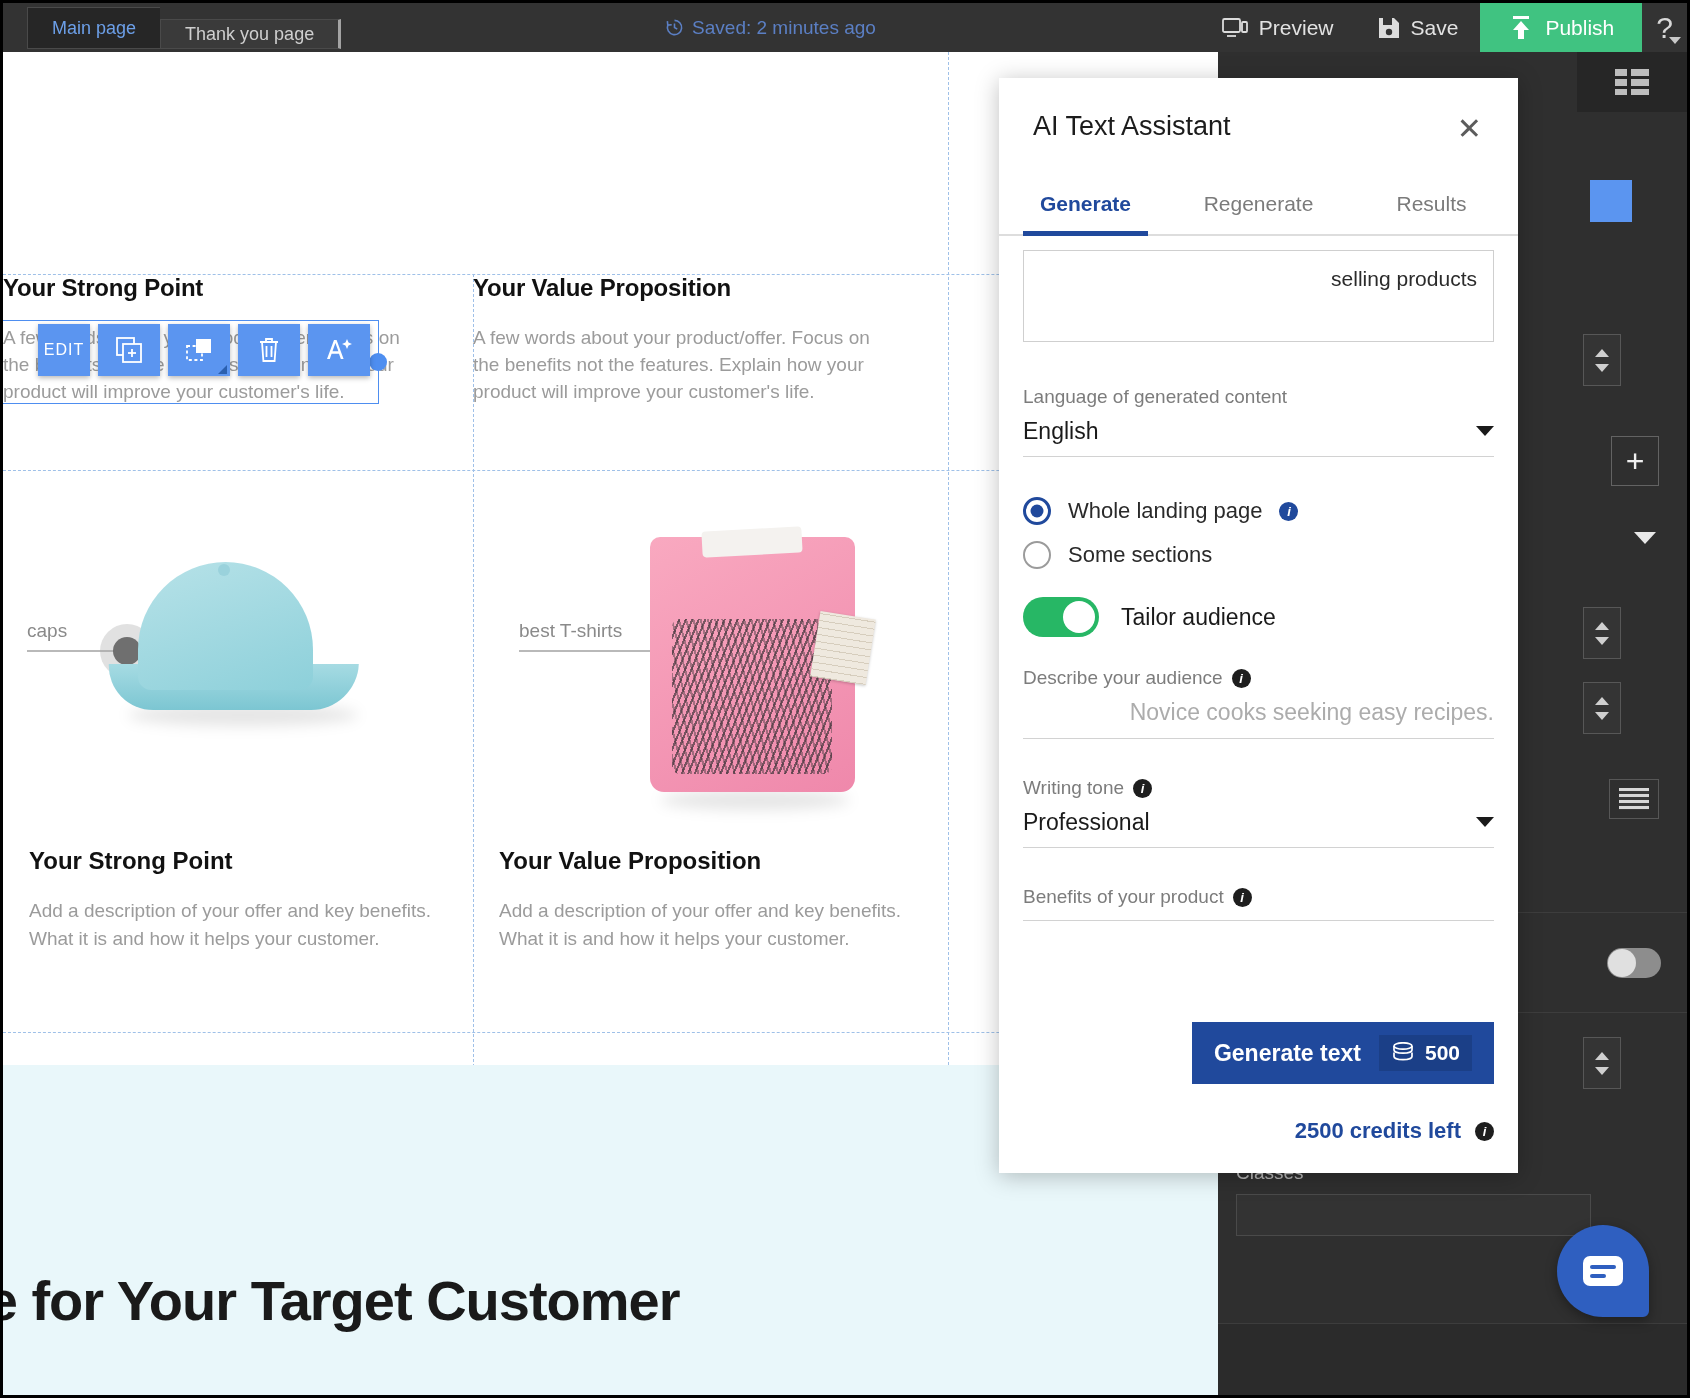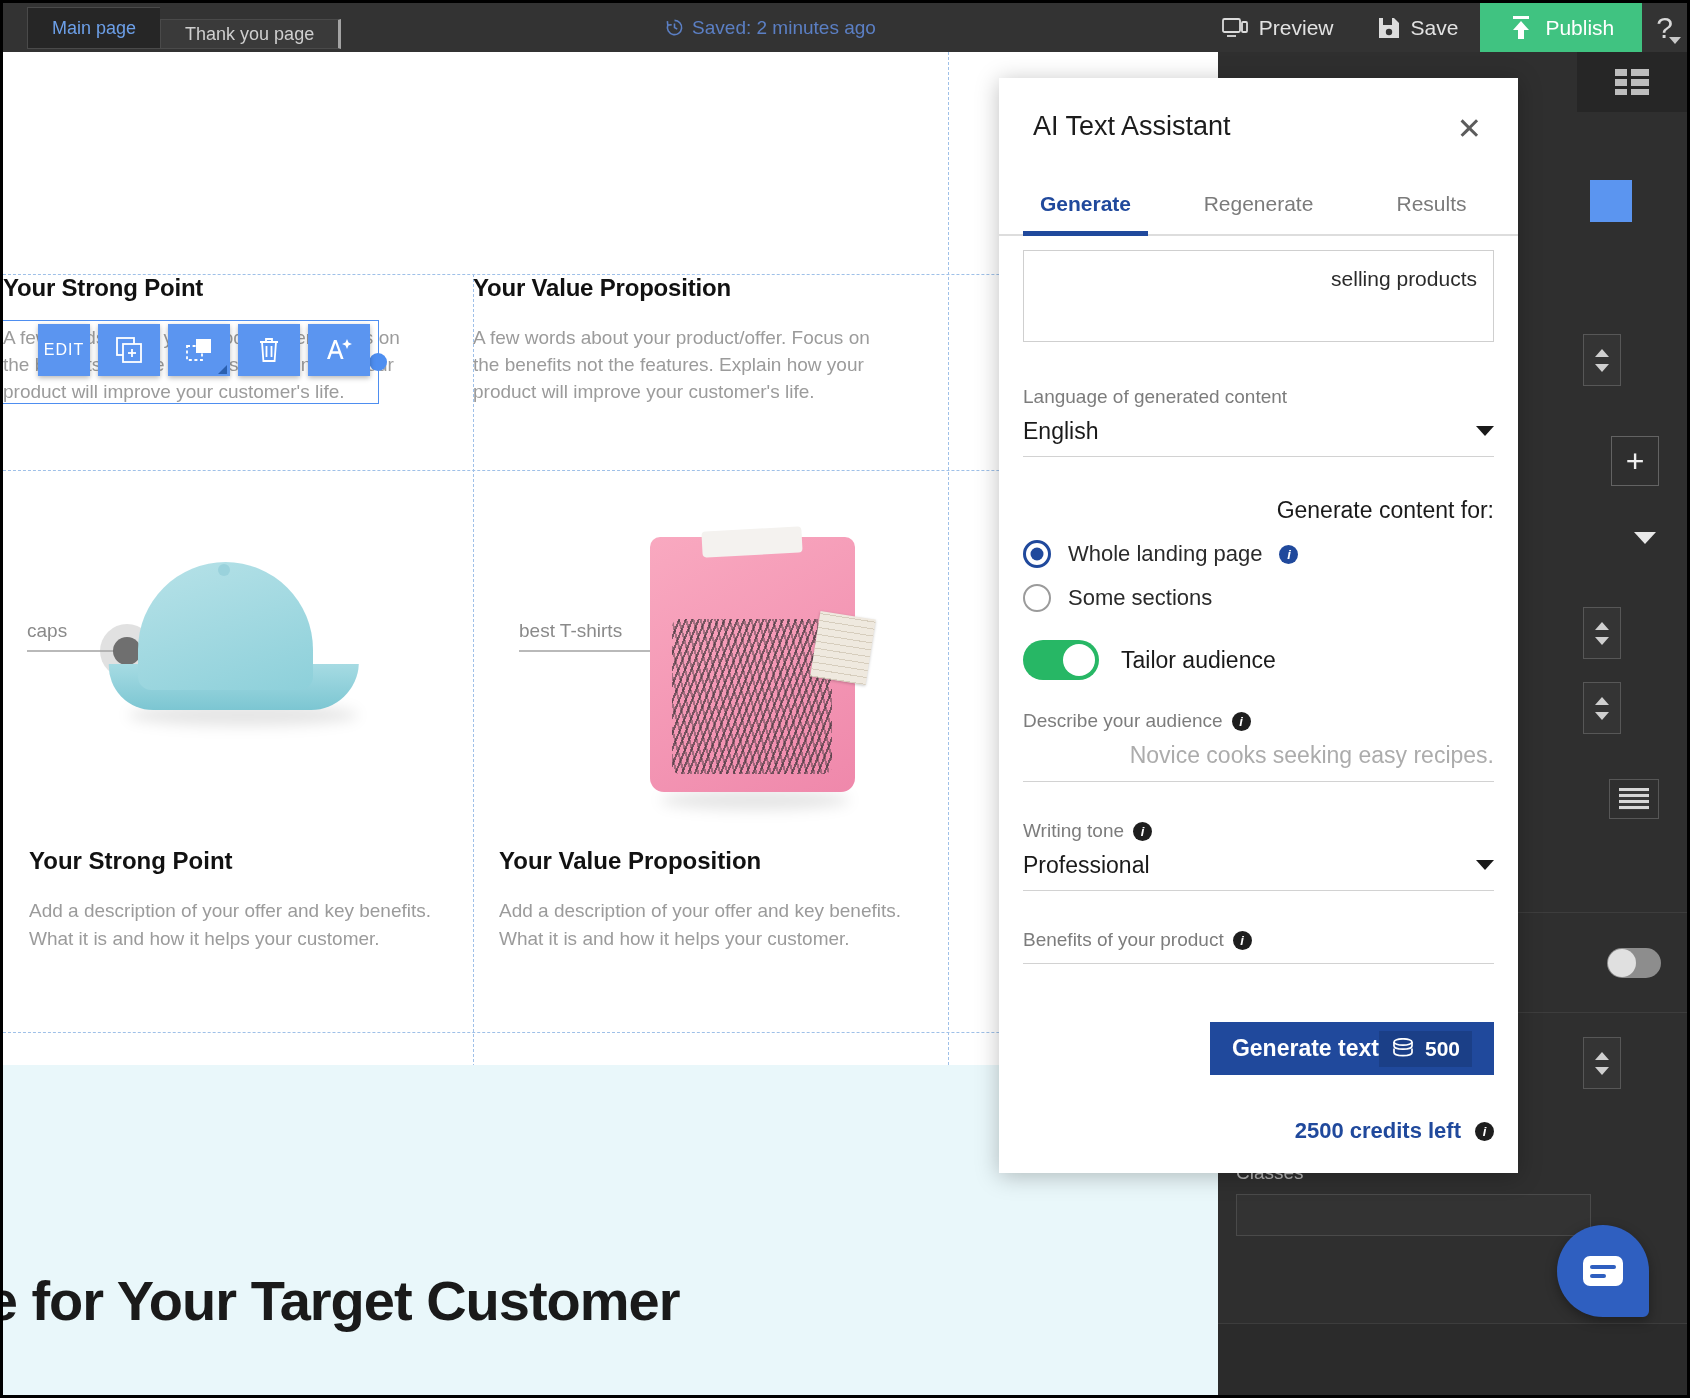--- a/index.html
+++ b/index.html
@@ -219,22 +219,22 @@
   .radio.on::after{ content:""; position:absolute; left:50%;top:50%;transform:translate(-50%,-50%);
     width:13px;height:13px;border-radius:50%;background:#20499c; }
   .radio-lbl{ font-size:22px; color:#2a2a2a; }
 
   .toggle-row{ display:flex; align-items:center; gap:22px; margin-top:28px; }
   .toggle{ width:76px;height:40px;border-radius:20px;background:#27b765; position:relative; cursor:pointer; }
   .toggle::after{ content:""; position:absolute; right:4px; top:4px; width:32px;height:32px;border-radius:50%;background:#fff; }
   .toggle-lbl{ font-size:23px; color:#1a1a1a; }
 
   .gen-btn{
-    position:absolute; right:24px; top:944px; height:53px; background:#20499c; color:#fff;
-    display:flex; align-items:center; padding:0 22px; cursor:pointer;justify-content:center;
+    position:absolute; right:24px; top:944px; height:62px; background:#20499c; color:#fff;
+    display:flex; align-items:center; gap:18px; padding:0 22px; cursor:pointer;justify-content:center;
   }
   .gen-btn .label{ font-size:23px; font-weight:bold; }
   .coin-pill{ display:flex; align-items:center; gap:10px; background:#1b3f87; padding:6px 12px; }
   .coin-ic{ width:24px;height:22px; }
   .coin-num{ font-size:21px; font-weight:bold; color:#fff; }
   .credits{
     position:absolute; right:24px; top:1040px; display:flex; align-items:center; gap:14px;
     color:#20499c; font-size:22px; font-weight:bold; cursor:pointer;
   }
 </style>
@@ -459,21 +459,20 @@
       <div style="margin-top:44px;">
         <div class="fld-label">Language of generated content</div>
         <div class="select-row" style="margin-top:10px;">
           <div class="fld-value">English</div>
           <i class="sel-caret"></i>
         </div>
         <div class="underline" style="margin-top:11px;"></div>
       </div>
 
       <div style="margin-top:40px;">
-        <div class="sec-title">Generate content for:</div>
 
         <div class="radio-row">
           <i class="radio on"></i>
           <span class="radio-lbl">Whole landing page</span>
           <i class="info blue">i</i>
         </div>
 
         <div class="radio-row">
           <i class="radio"></i>
           <span class="radio-lbl">Some sections</span>

